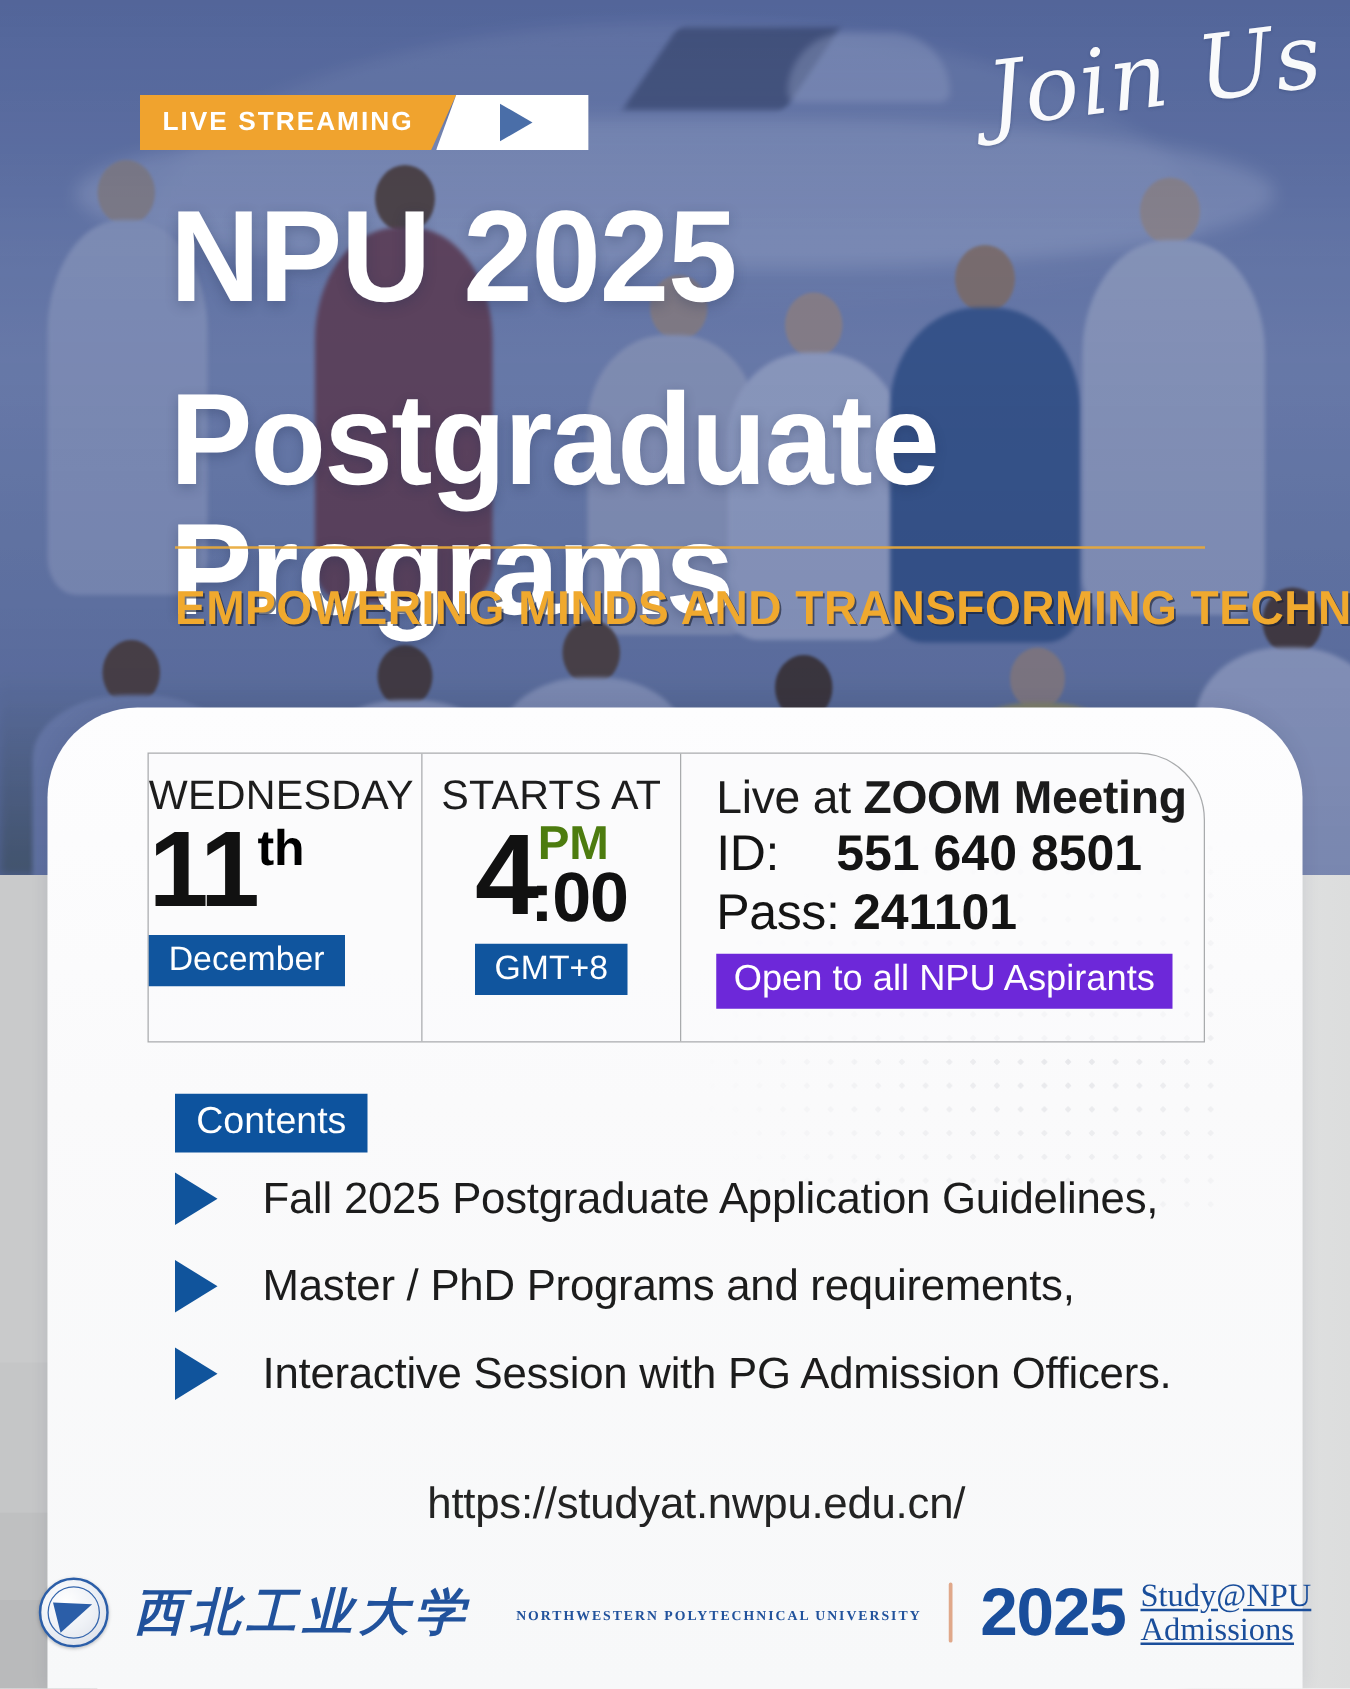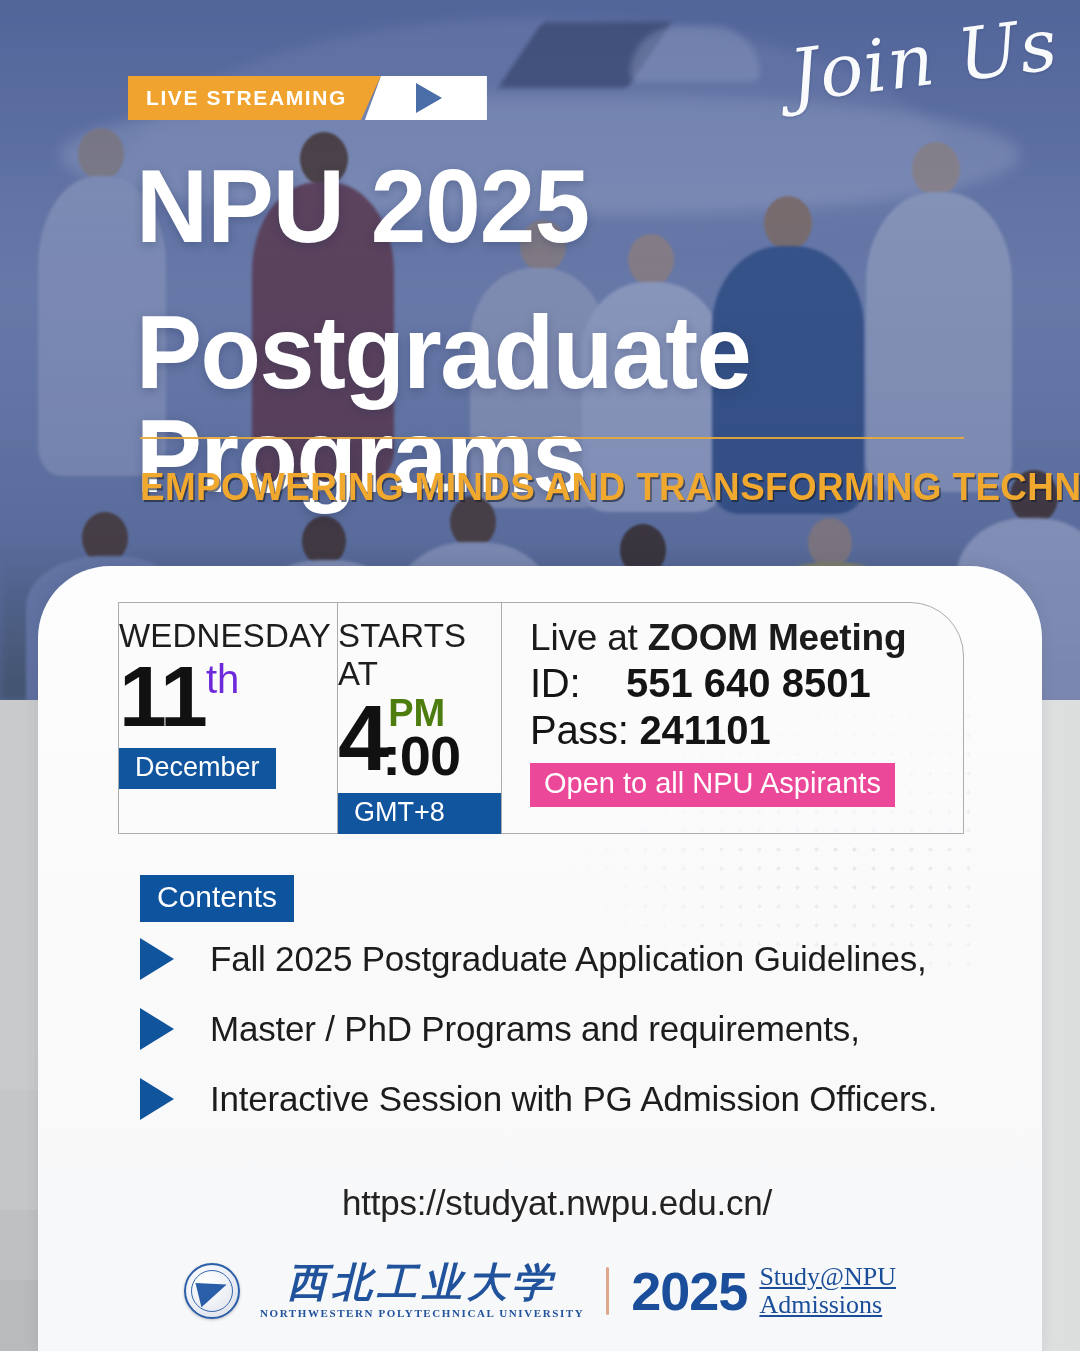--- a/index.html
+++ b/index.html
@@ -69,21 +69,21 @@
       rgba(52,72,132,.58) 100%);
     mix-blend-mode:multiply; }
   .hero-tint2 { position:absolute; inset:0; background:rgba(96,116,176,.24); }
 
   
   .panel { position:absolute; left:38px; top:566px; width:1004px; height:785px;
     background:linear-gradient(180deg,#fdfdfe 0%, #fafafb 40%, #f7f8f9 100%);
     border-radius:72px 72px 0 0; box-shadow:0 -2px 14px rgba(40,50,80,.10); }
 
   
-  .live { position:absolute; left:128px; top:76px; height:44px; display:flex; align-items:stretch; }
+  .live { position:absolute; left:112px; top:76px; height:44px; display:flex; align-items:stretch; }
   .live-orange { background:#F0A32E; color:#ffffff;
     font-size:21px; font-weight:bold; letter-spacing:1.6px;
     display:flex; align-items:center; padding:0 22px 0 18px;
     clip-path:polygon(0 0, 100% 0, calc(100% - 20px) 100%, 0 100%); padding-right:34px; }
   .live-white { background:#ffffff; width:122px; margin-left:-16px;
     clip-path:polygon(16px 0, 100% 0, 100% 100%, 0 100%);
     display:flex; align-items:center; justify-content:center; }
   .play-tri { width:0; height:0; border-left:26px solid #4a6ea8;
     border-top:15px solid transparent; border-bottom:15px solid transparent; margin-left:6px; }
 
@@ -106,42 +106,42 @@
         color:#F0A92E; font-size:38px; font-weight:bold; letter-spacing:.4px;
         transform:scaleX(.97); transform-origin:left center;
         text-shadow:1.5px 2px 0 rgba(24,30,48,.62); white-space:nowrap; }
 
   
   .card { position:absolute; left:118px; top:602px; width:846px; height:232px;
     background:rgba(250,250,251,.62); border:1px solid #a9abad;
     border-radius:0 54px 0 0; display:flex; }
   .cell { padding:14px 0 0 0; position:relative; }
   .c1 { width:218px; display:flex; flex-direction:column; align-items:flex-start; }
-  .c2 { width:165px; display:flex; flex-direction:column; 
+  .c2 { width:208px; display:flex; flex-direction:column; align-items:center;
         border-left:1px solid #a9abad; border-right:1px solid #a9abad; }
   .c3 { flex:1; padding-left:28px; }
 
   .lbl { font-size:33px; color:#1d1d1d; letter-spacing:.2px; }
   .bignum { font-size:86px; font-weight:bold; color:#111111; line-height:.92; letter-spacing:-2px; }
-  .sup { font-size:40px; font-weight:normal; color:#6d28d9; }
+  .sup { font-size:40px; font-weight:bold; color:#000000; }
   .row-num { display:flex; align-items:flex-start; margin-top:2px; }
   .time-row { display:flex; align-items:center; margin-top:2px; }
   .time-4 { font-size:92px; font-weight:bold; color:#111111; line-height:.86; letter-spacing:-3px; }
   .time-right { display:flex; flex-direction:column; margin-left:-4px; }
   .pm { font-size:38px; font-weight:bold; color:#4d7c0f; line-height:.95; margin-left:6px; }
   .mm { font-size:56px; font-weight:bold; color:#111111; line-height:.9; letter-spacing:-1px; }
   .badge { background:#10559E; color:#ffffff; font-size:27px; padding:4px 16px 6px;
            margin-top:12px; white-space:nowrap; }
 
   .zl1 { font-size:37px; color:#1b1b1b; letter-spacing:-.2px; }
   .zl1 b { font-weight:bold; }
   .zl2 { font-size:40px; color:#141414; margin-top:2px; letter-spacing:-.3px; }
   .zl2 b { font-weight:bold; letter-spacing:0; }
   .zkey { display:inline-block; width:96px; }
-  .badge-wide { background:#ec4899; color:#ffffff; font-size:29px;
+  .badge-wide { background:#6d28d9; color:#ffffff; font-size:29px;
     padding:4px 14px 7px; margin-top:10px; display:inline-block; }
 
   
   .contents-tag { position:absolute; left:140px; top:875px; background:#0D539E; color:#ffffff;
     font-size:30px; padding:5px 17px 8px; }
   .bullets { position:absolute; left:140px; top:938px; width:840px; }
   .bullet { display:flex; align-items:center; margin-bottom:28px; }
   .tri { width:0; height:0; border-left:34px solid #10549C;
          border-top:21px solid transparent; border-bottom:21px solid transparent; flex:0 0 auto; }
   .btxt { font-size:35px; color:#1c1c1c; margin-left:36px; letter-spacing:-.2px; white-space:nowrap; }
@@ -153,21 +153,21 @@
   
   .footer { position:absolute; left:0; top:1262px; width:1080px;
     display:flex; align-items:center; justify-content:center; gap:0; }
   .seal { width:56px; height:56px; border-radius:50%; position:relative; flex:0 0 auto;
     background:radial-gradient(circle at 38% 34%, #ffffff 0%, #eef1f6 48%, #d6dbe4 100%);
     border:2px solid #2b5ea8; box-shadow:0 1px 3px rgba(0,0,0,.25); }
   .seal::before { content:""; position:absolute; inset:5px; border-radius:50%; border:1px solid #3566ad; }
   .seal-wing { position:absolute; left:12px; top:14px; width:0; height:0;
     border-left:30px solid #2b5ea8; border-top:9px solid transparent; border-bottom:16px solid transparent;
     transform:rotate(-14deg); }
-  .cn-block { margin-left:20px; display:flex; flex-direction:column; align-items:center; }
+  .cn-block { margin-left:20px; display:flex; flex-direction:row; align-items:center;gap:36px; }
   .cn { font-family:"DejaVu Sans", sans-serif; font-size:40px; font-weight:bold; color:#21529C;
         letter-spacing:5px; font-style:italic; line-height:1; }
   .cn-en { font-size:11px; color:#21529C; letter-spacing:1.6px; margin-top:5px;
            font-family:"Liberation Serif", serif; font-weight:bold; }
   .divider { width:3px; height:48px; background:#E0A88A; margin:0 22px; border-radius:2px; }
   .year { font-size:54px; font-weight:bold; color:#1A4E9B; letter-spacing:-1px; line-height:1;text-align:center; }
   .adm { margin-left:12px; font-family:"Liberation Serif", serif; color:#1A4E9B;
          font-size:26px; line-height:1.05;text-decoration:underline; }
 </style>
 </head>

